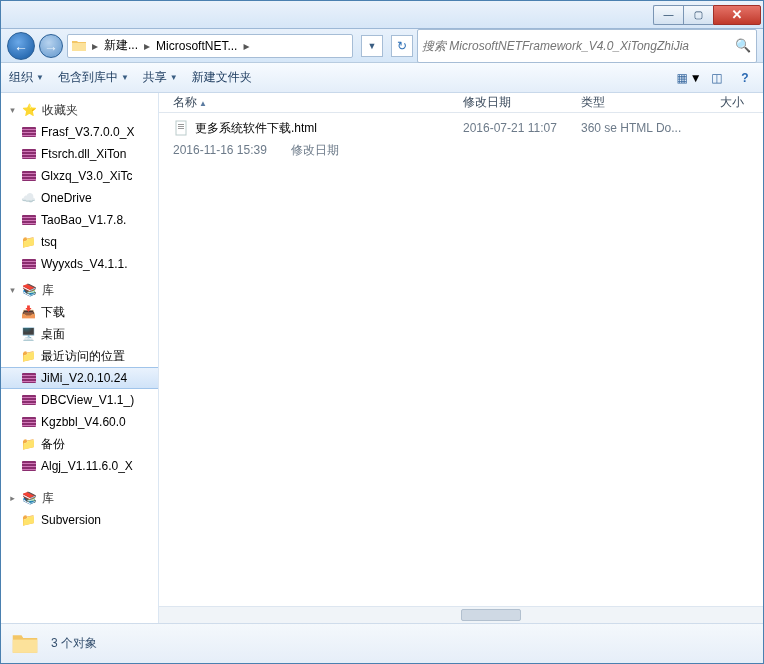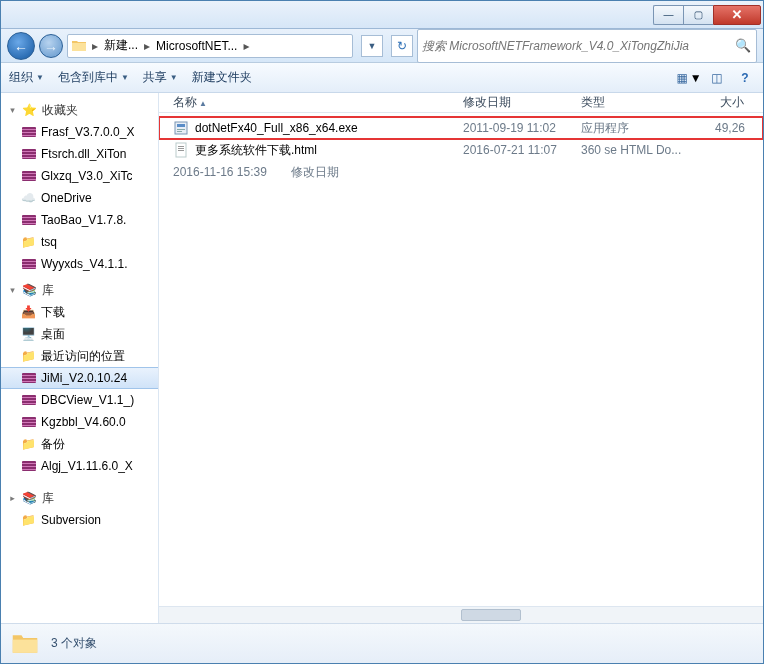--- a/index.html
+++ b/index.html
@@ -321,36 +321,20 @@
     </div>
 
     <div class="filepane">
       <div class="columns">
         <div class="col name"><span>名称</span><span class="sort-arrow">▲</span></div>
         <div class="col date">修改日期</div>
         <div class="col type">类型</div>
         <div class="col size">大小</div>
       </div>
       <div class="files" id="file-list">
-          <div class="file-row highlighted">
-            <div class="fc name">
-              <span class="file-icon">
-                <svg width="16" height="16" viewBox="0 0 16 16">
-                  <rect x="2" y="2" width="12" height="12" fill="#e8eef6" stroke="#7a95b4"></rect>
-                  <rect x="4" y="4" width="8" height="3" fill="#5a8dc8"></rect>
-                  <rect x="4" y="9" width="8" height="1" fill="#8aa"></rect>
-                  <rect x="4" y="11" width="5" height="1" fill="#8aa"></rect>
-                </svg>
-              </span>
-              <span>dotNetFx40_Full_x86_x64.exe</span>
-            </div>
-            <div class="fc date">2011-09-19 11:02</div>
-            <div class="fc type">应用程序</div>
-            <div class="fc size">49,26</div>
-          </div>
           <div class="file-row">
             <div class="fc name">
               <span class="file-icon">
                 <svg width="16" height="16" viewBox="0 0 16 16">
                   <rect x="3" y="1" width="10" height="14" fill="#fff" stroke="#bcc"></rect>
                   <rect x="5" y="4" width="6" height="1" fill="#999"></rect>
                   <rect x="5" y="6" width="6" height="1" fill="#999"></rect>
                   <rect x="5" y="8" width="6" height="1" fill="#999"></rect>
                 </svg>
               </span>

